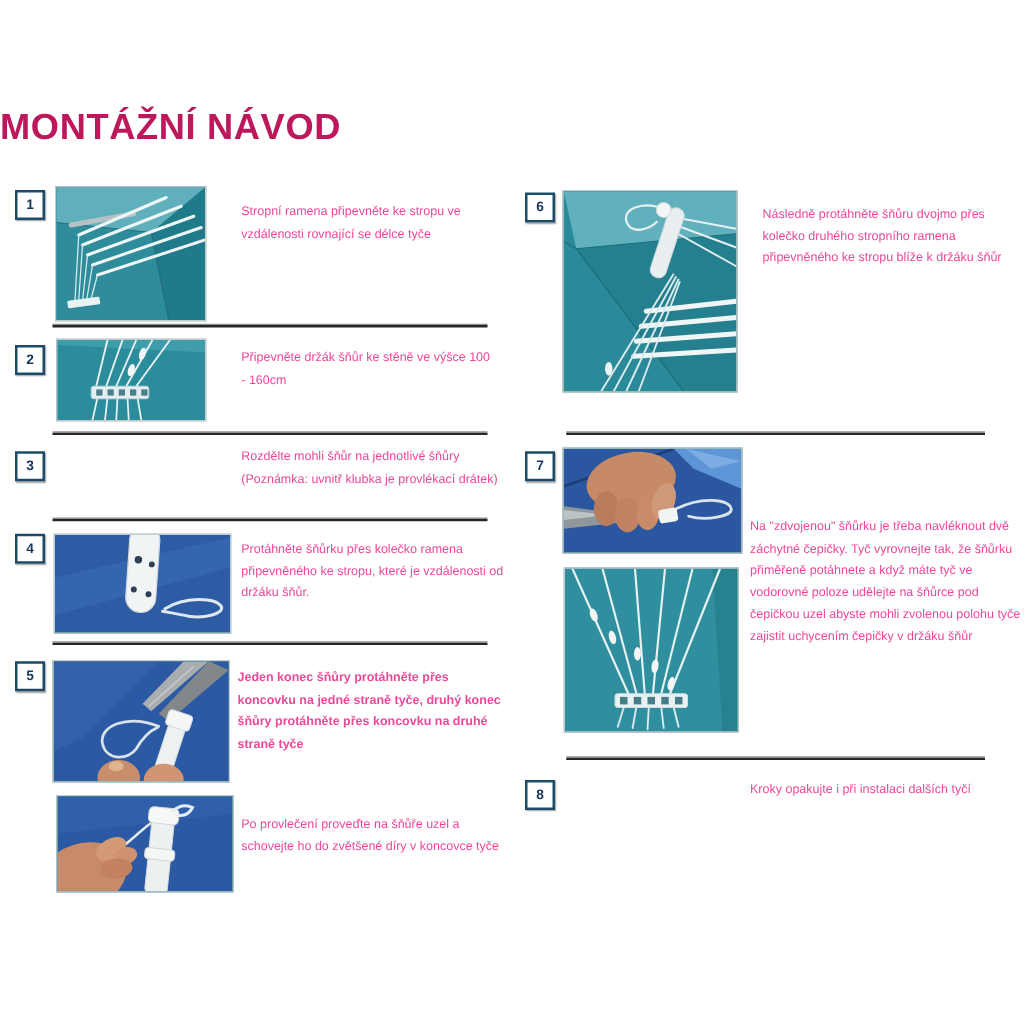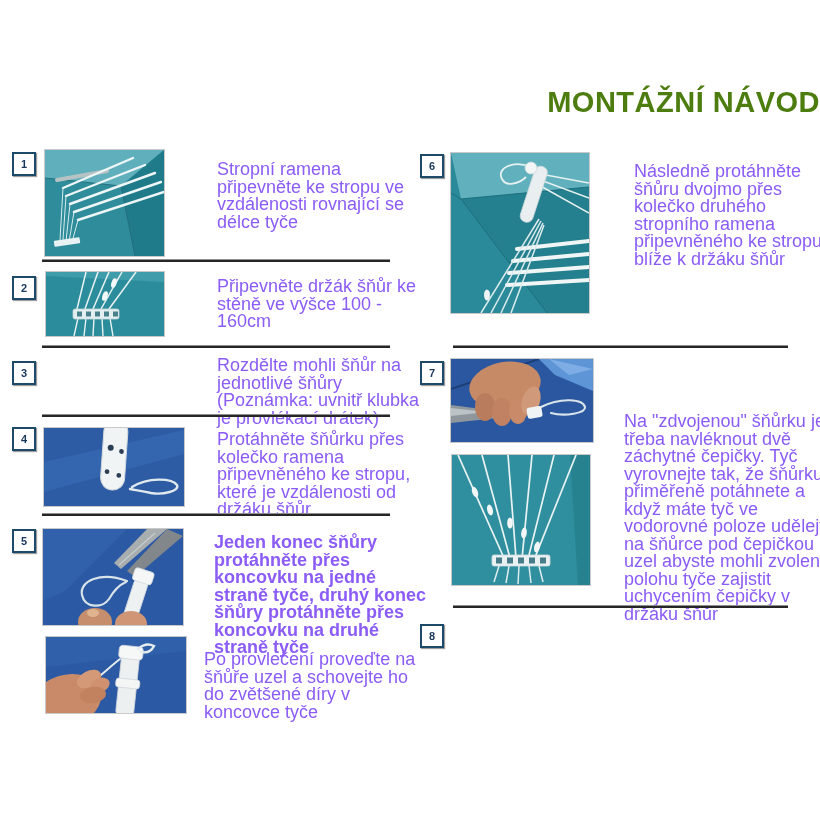--- a/index.html
+++ b/index.html
@@ -5,35 +5,35 @@
   html,body{margin:0;padding:0;background:#ffffff;}
   #canvas{
     position:relative;
     width:820px;height:820px;
     background:#ffffff;
     font-family:"Liberation Sans","DejaVu Sans",sans-serif;
     overflow:hidden;
   }
   .page-title{
     position:absolute;top:86px;left:0;width:100%;
-    text-align:right;
+    text-align:left;
     font-size:29px;font-weight:bold;letter-spacing:.5px;
-    color:#4d7c0f;
+    color:#be185d;
   }
   .badge{
     position:absolute;width:20px;height:20px;
     background:#ffffff;
     border:2px solid #1c4a68;
     box-shadow:1px 1px 1px rgba(40,40,40,.45);
     display:flex;align-items:center;justify-content:center;
     font-size:11px;font-weight:bold;color:#17375e;
   }
   .step-text{
     position:absolute;
-    font-size:18px;line-height:17.5px;color:#8b5cf6;margin-left:24px;
+    font-size:10px;line-height:17.5px;color:#ec4899;
   }
   .sep{
     position:absolute;height:3px;
     background:linear-gradient(to bottom,#8f8f8f 0 34%,#262626 34% 100%);
   }
   .photo{
     position:absolute;
     border:1px solid #c9c9c9;
     background:#2e8e9c;
     overflow:hidden;
@@ -172,21 +172,21 @@
         <rect x="70" y="9" width="24" height="13" rx="4" fill="#f6f8f8" stroke="#d3d8dd" stroke-width="0.8"></rect>
       </g>
       <path d="M 92 12 q 8 -7 16 -3 q -4 8 -13 6" fill="none" stroke="#e6edef" stroke-width="2.4" stroke-linecap="round"></path>
       <path d="M 50 42 C 58 36 66 28 74 22" fill="none" stroke="#e2ecef" stroke-width="2" stroke-linecap="round"></path>
       <ellipse cx="20" cy="64" rx="36" ry="26" fill="#c88a68" transform="rotate(-18 20 64)"></ellipse>
       <ellipse cx="43" cy="42" rx="13" ry="8" fill="#d49a77" transform="rotate(-28 43 42)"></ellipse>
       <ellipse cx="54" cy="48" rx="10" ry="7" fill="#cf9170" transform="rotate(-20 54 48)"></ellipse>
       <ellipse cx="47" cy="58" rx="13" ry="8" fill="#c2815f" transform="rotate(-8 47 58)"></ellipse>
     </svg>
   </div>
-  <div class="step-text" style="left:180px;top:651px;width:218px;">Po provlečení proveďte na šňůře uzel a schovejte ho do zvětšené díry v koncovce tyče</div>
+  <div class="step-text" style="left:193px;top:651px;width:218px;">Po provlečení proveďte na šňůře uzel a schovejte ho do zvětšené díry v koncovce tyče</div>
 
   <div class="badge" style="left:420px;top:154px;">
     <span>6</span>
   </div>
   <div class="photo" style="left:450px;top:152px;width:138px;height:160px;">
     <svg viewBox="0 0 138 160" width="138" height="160">
       <rect width="138" height="160" fill="#2a8a99"></rect>
       <polygon points="0,0 138,0 138,34 10,46" fill="#60b1bd"></polygon>
       <polygon points="138,34 138,160 96,160 10,46" fill="#247f8e"></polygon>
       <line x1="0" y1="40" x2="10" y2="46" stroke="#1e6f7e" stroke-width="1"></line>
@@ -275,14 +275,15 @@
         <line x1="87" y1="111" x2="91" y2="127"></line>
       </g>
     </svg>
   </div>
   <div class="step-text" style="left:600px;top:413px;width:218px;">Na "zdvojenou" šňůrku je třeba navléknout dvě záchytné čepičky. Tyč vyrovnejte tak, že šňůrku přiměřeně potáhnete a když máte tyč ve vodorovné poloze udělejte na šňůrce pod čepičkou uzel abyste mohli zvolenou polohu tyče zajistit uchycením čepičky v držáku šňůr</div>
   <div class="sep" style="left:453px;top:605px;width:335px;"></div>
 
   <div class="badge" style="left:420px;top:624px;">
     <span>8</span>
   </div>
+  <div class="step-text" style="left:600px;top:623px;width:215px;">Kroky opakujte i při instalaci dalších tyčí</div>
 
 </div>
 
 </body></html>

